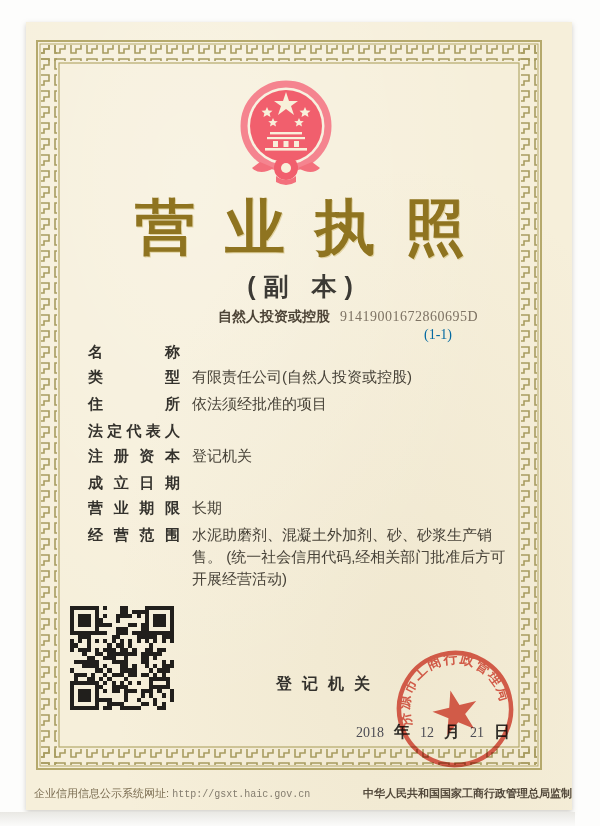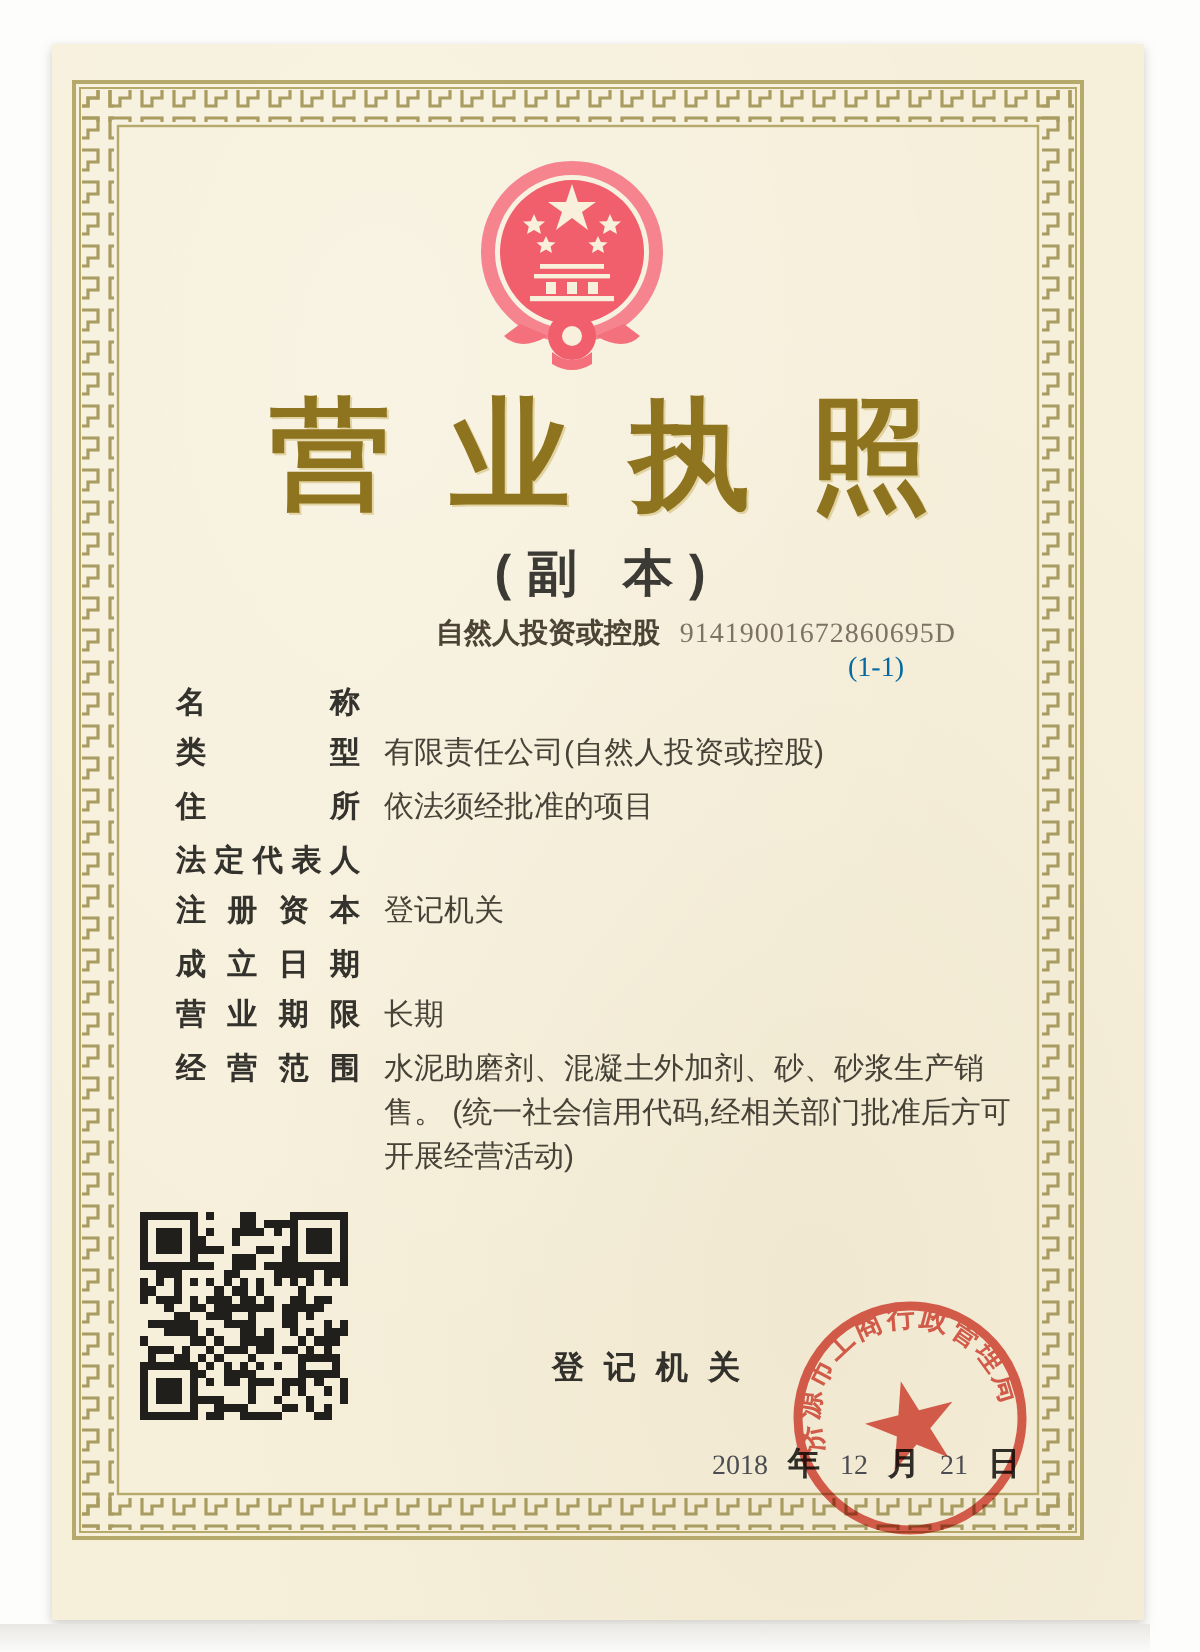--- a/index.html
+++ b/index.html
@@ -532,14 +532,21 @@
       <polygon points="63,44 68.3,60.3 85.5,60.3 71.6,70.4 76.9,86.7 63,76.6 49.1,86.7 54.4,70.4 40.5,60.3 57.7,60.3" fill="#d8493b"></polygon>
       <defs>
         <path id="sealArc" d="M 17 63 A 46 46 0 0 1 109 63"></path>
       </defs>
       <text font-size="14" fill="#d8493b" font-weight="bold" letter-spacing="1.5">
         <textPath href="#sealArc" startOffset="50%" text-anchor="middle">济源市工商行政管理局</textPath>
       </text>
     </g>
   </svg>
 
+  <div class="footer">
+    <div class="fl">
+      <span>企业信用信息公示系统网址:</span>
+      <span class="url">http://gsxt.haic.gov.cn</span>
+    </div>
+    <div class="fr">中华人民共和国国家工商行政管理总局监制</div>
+  </div>
 
 </div>
 
 </body></html>

